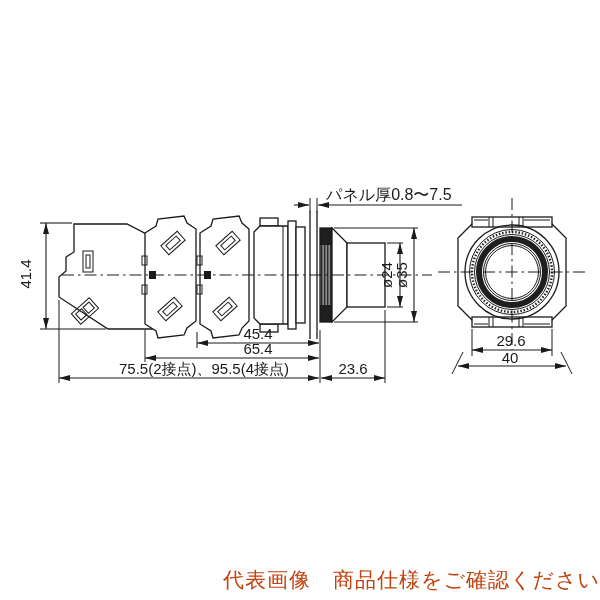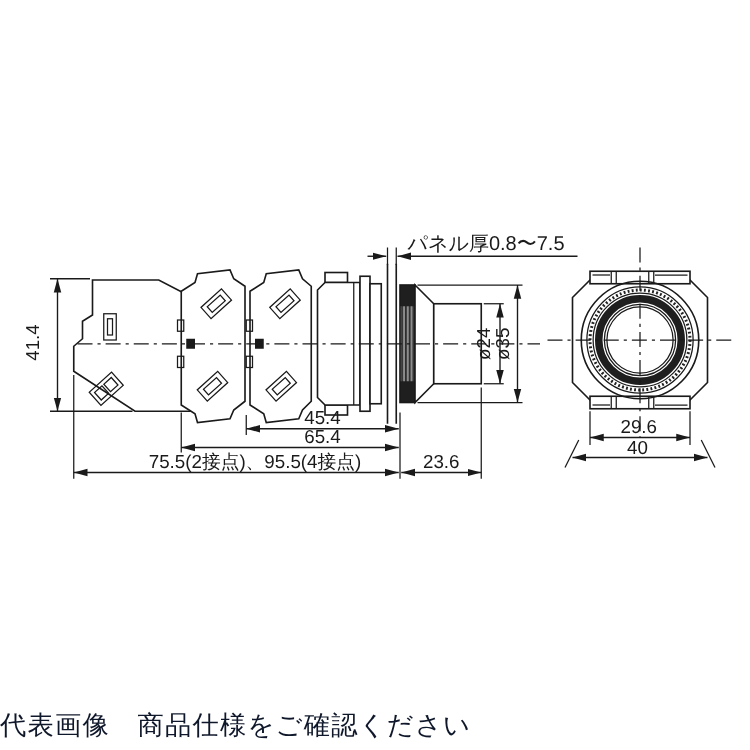--- a/index.html
+++ b/index.html
@@ -1,20 +1,20 @@
 <!DOCTYPE html>
 <html><head>
 <meta charset="utf-8">
 <style>
   html,body{margin:0;padding:0;background:#fff;}
   .page{position:relative;width:600px;height:600px;background:#ffffff;overflow:hidden;
         font-family:"Liberation Sans","DejaVu Sans",sans-serif;color:#111;}
   .drawing{position:absolute;left:0;top:0;}
-  .caption{position:absolute;left:0;right:0;top:566px;text-align:left;
-           font-size:21px;letter-spacing:1px;color:#0f172a;white-space:pre;}
+  .caption{position:absolute;left:0;right:0;top:566px;text-align:right;
+           font-size:21px;letter-spacing:1px;color:#c2410c;white-space:pre;}
   svg text{fill:#1a1a1a;font-family:"Liberation Sans","DejaVu Sans",sans-serif;}
   .ln{stroke:#1a1a1a;stroke-width:1.3;fill:none;}
   .lnf{stroke:#1a1a1a;stroke-width:1.3;fill:#ffffff;}
   .thin{stroke:#1a1a1a;stroke-width:1;fill:none;}
   .dim{stroke:#1a1a1a;stroke-width:1.1;fill:none;}
   .cl{stroke:#1a1a1a;stroke-width:1;fill:none;stroke-dasharray:12 4 2.5 4;}
 </style>
 </head>
 <body>
 

